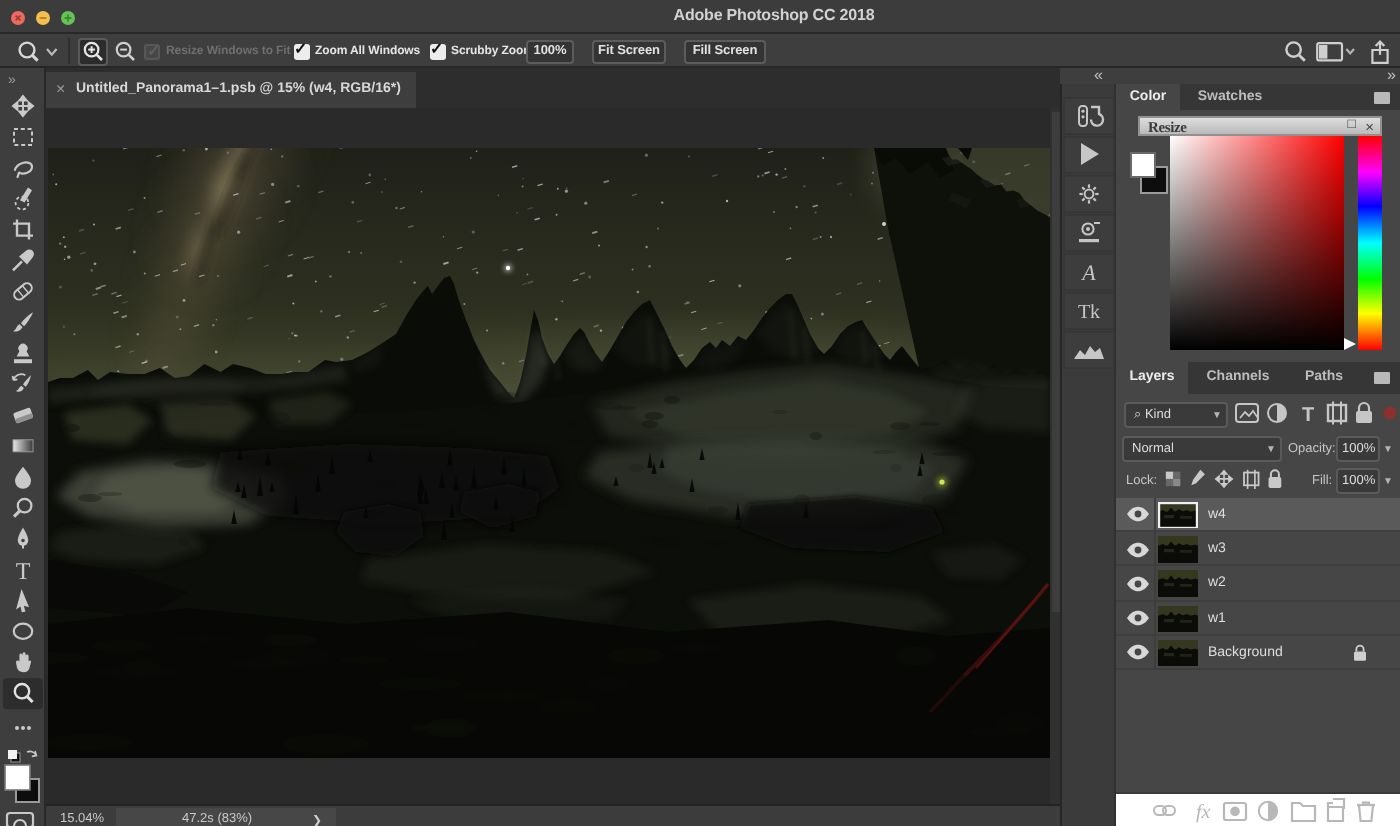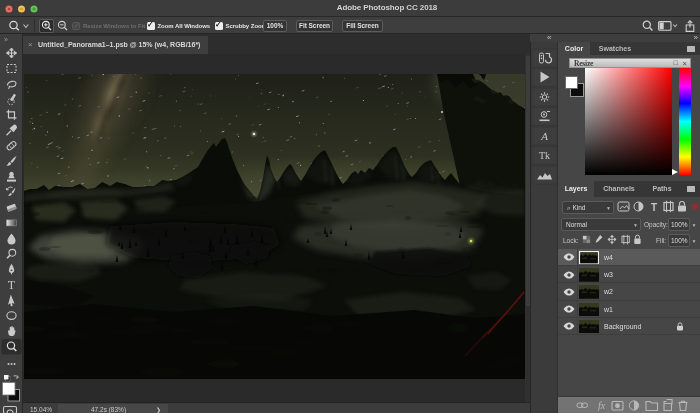--- a/index.html
+++ b/index.html
@@ -1072,21 +1072,21 @@
 <rect x="11" y="7" width="6" height="1.4" fill="#23261d" opacity="0.9"></rect>
 </svg>
           </div>
 <div class="lname">Background</div>
           <svg style="position:absolute;right:16px;top:4px;" width="8" height="9" viewBox="0 0 8 9">
             <rect x="1" y="3.8" width="6" height="4.6" rx="0.8" fill="#cfcfcf"></rect>
             <path d="M2.2 3.8 v-1.2 a1.8 1.8 0 0 1 3.6 0 v1.2" fill="none" stroke="#cfcfcf" stroke-width="0.9"></path>
           </svg>
         </div>
 
-    <div class="abs" style="left:0; top:199px; width:142px; height:17px; background:#737373; border-top:1px solid #3a3a3a;text-align:right;">
+    <div class="abs" style="left:0; top:199px; width:142px; height:17px; background:#ffffff; border-top:1px solid #3a3a3a;text-align:right;">
       <svg class="icon" style="left:18px;top:2px;" width="112" height="13" viewBox="0 0 112 13">
 <g stroke="#b8b8b8" fill="none" stroke-width="1">
 <rect x="1" y="4" width="6" height="4.5" rx="2.2"></rect>
               <rect x="5.5" y="4" width="6" height="4.5" rx="2.2"></rect>
 </g>
 <text x="22" y="10" font-size="10" font-style="italic" font-family="Liberation Serif" fill="#b8b8b8">fx</text>
 <rect x="36" y="2.5" width="11" height="8.5" rx="1" fill="none" stroke="#b8b8b8" stroke-width="1.1"></rect>
 <circle cx="41.5" cy="6.7" r="2.4" fill="#b8b8b8"></circle>
 <circle cx="58" cy="6.5" r="4.6" fill="none" stroke="#b8b8b8" stroke-width="1"></circle>
 <path d="M58 1.9 a4.6 4.6 0 0 1 0 9.2 Z" fill="#b8b8b8"></path>

